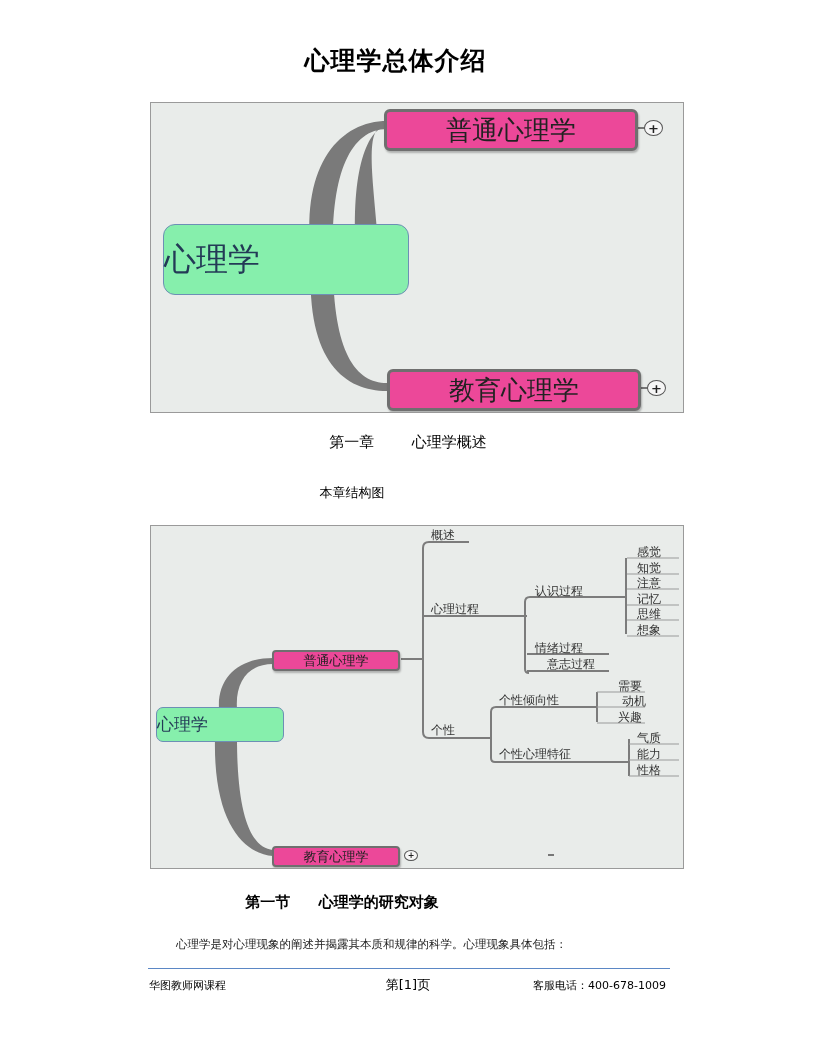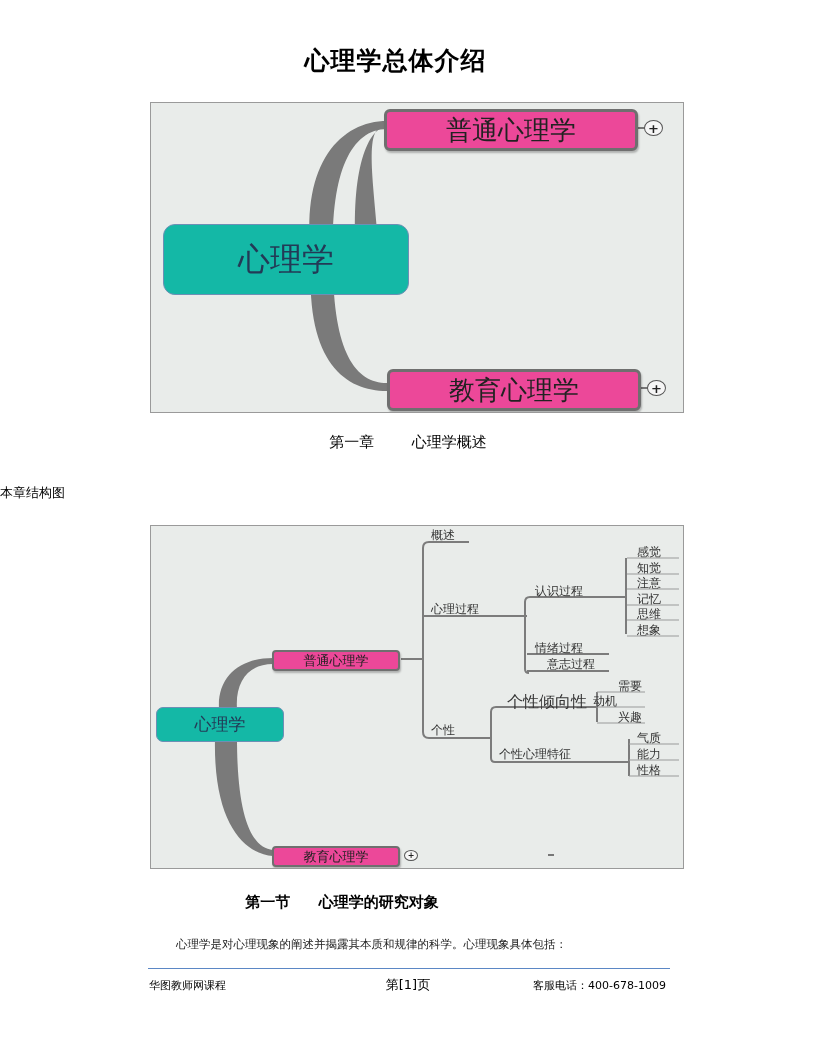--- a/index.html
+++ b/index.html
@@ -4,31 +4,31 @@
   <style>
     html, body { margin: 0; padding: 0; background: #ffffff; }
     body { width: 816px; height: 1056px; position: relative; overflow: hidden;
       font-family: "DejaVu Sans", "Liberation Sans", sans-serif; color: #000; }
     .abs { position: absolute; }
     .doc-title { left: 0; width: 791px; top: 44px; text-align: center; font-size: 25px; font-weight: bold; letter-spacing: 1px; }
     .figure { background: #e9ecea; border: 1px solid #9a9a9a; overflow: hidden; }
     .fig1 { left: 150px; top: 102px; width: 532px; height: 309px; }
     .fig2 { left: 150px; top: 525px; width: 532px; height: 342px; }
     .figure svg { position: absolute; left: 0; top: 0; }
-    .root-node { background: #14b8a6; border: 1.5px solid #6d8fb5; border-radius: 12px;
-      color: #233a56; display: flex; align-items: center; justify-content: center; font-family: Liberation Serif, serif; }
+    .root-node { background: #86efac; border: 1.5px solid #6d8fb5; border-radius: 12px;
+      color: #233a56; display: flex; align-items: center; justify-content: flex-start; font-family: Liberation Serif, serif; }
     .branch-node { background: #ec4899; border: 3px solid #6f6f6f; border-radius: 6px;
       display: flex; align-items: center; justify-content: center; color: #222; font-family: "DejaVu Serif", serif;
       box-shadow: 1px 2px 2px rgba(0,0,0,0.25); }
     .expand-btn { border: 1.5px solid #555; border-radius: 50%; background: #f6f6f6; display: flex;
       align-items: center; justify-content: center; font-weight: bold; color: #222; line-height: 1; }
     .leaf { font-family: "DejaVu Serif", serif; color: #333; white-space: nowrap; }
     .chapter { left: 0; width: 816px; top: 433px; text-align: center; font-size: 15px; font-weight: normal; }
     .chapter span { display: inline-block; }
-    .chart-caption { left: 0; width: 704px; top: 484px; text-align: left; font-size: 13px; font-family: "DejaVu Serif", serif; }
+    .chart-caption { left: 0; width: 704px; top: 484px; text-align: center; font-size: 13px; font-family: "DejaVu Serif", serif; }
     .section { left: 0; width: 684px; top: 893px; text-align: center; font-size: 15px; font-weight: bold; font-family: "DejaVu Serif", serif; }
     .para { left: 176px; top: 937px; font-size: 11.5px; font-family: "DejaVu Serif", serif; color: #222; }
     .footer-line { left: 148px; top: 968px; width: 522px; height: 0; border-top: 1.5px solid #5b87c5; }
     .footer-left { left: 149px; top: 978px; font-size: 11px; }
     .footer-center { left: 0; width: 816px; top: 976px; text-align: center; font-size: 13px; }
     .footer-right { left: 533px; top: 978px; font-size: 11px; }
   </style>
 </head>
 <body>
 
@@ -119,32 +119,32 @@
   </div>
   <div class="abs expand-btn" style="left:253px; top:324px; width:12px; height:9px; font-size:8px; border-width:1px;">+</div>
 
   <div class="abs leaf" style="left:280px; top:1px; font-size:12px;">概述</div>
   <div class="abs leaf" style="left:280px; top:75px; font-size:12px;">心理过程</div>
   <div class="abs leaf" style="left:280px; top:196px; font-size:12px;">个性</div>
 
   <div class="abs leaf" style="left:384px; top:57px; font-size:12px;">认识过程</div>
   <div class="abs leaf" style="left:384px; top:114px; font-size:12px;">情绪过程</div>
   <div class="abs leaf" style="left:396px; top:130px; font-size:12px;">意志过程</div>
-  <div class="abs leaf" style="left:356px; top:166px; font-size:16px;text-align:right;">个性倾向性</div>
+  <div class="abs leaf" style="left:348px; top:166px; font-size:12px;text-align:right;">个性倾向性</div>
   <div class="abs leaf" style="left:348px; top:220px; font-size:12px;">个性心理特征</div>
 
   <div class="abs leaf" style="left:486px; top:18px; font-size:12px;">感觉</div>
   <div class="abs leaf" style="left:486px; top:34px; font-size:12px;">知觉</div>
   <div class="abs leaf" style="left:486px; top:49px; font-size:12px;">注意</div>
   <div class="abs leaf" style="left:486px; top:65px; font-size:12px;">记忆</div>
   <div class="abs leaf" style="left:486px; top:80px; font-size:12px;">思维</div>
   <div class="abs leaf" style="left:486px; top:96px; font-size:12px;">想象</div>
 
   <div class="abs leaf" style="left:467px; top:152px; font-size:12px;">需要</div>
-  <div class="abs leaf" style="left:442px; top:167px; font-size:12px;">动机</div>
+  <div class="abs leaf" style="left:471px; top:167px; font-size:12px;">动机</div>
   <div class="abs leaf" style="left:467px; top:183px; font-size:12px;">兴趣</div>
 
   <div class="abs leaf" style="left:486px; top:204px; font-size:12px;">气质</div>
   <div class="abs leaf" style="left:486px; top:220px; font-size:12px;">能力</div>
   <div class="abs leaf" style="left:486px; top:236px; font-size:12px;">性格</div>
 </div>
 
 <div class="abs section">
   <span>第一节</span>
   <span style="display:inline-block; width:18px;"></span>

